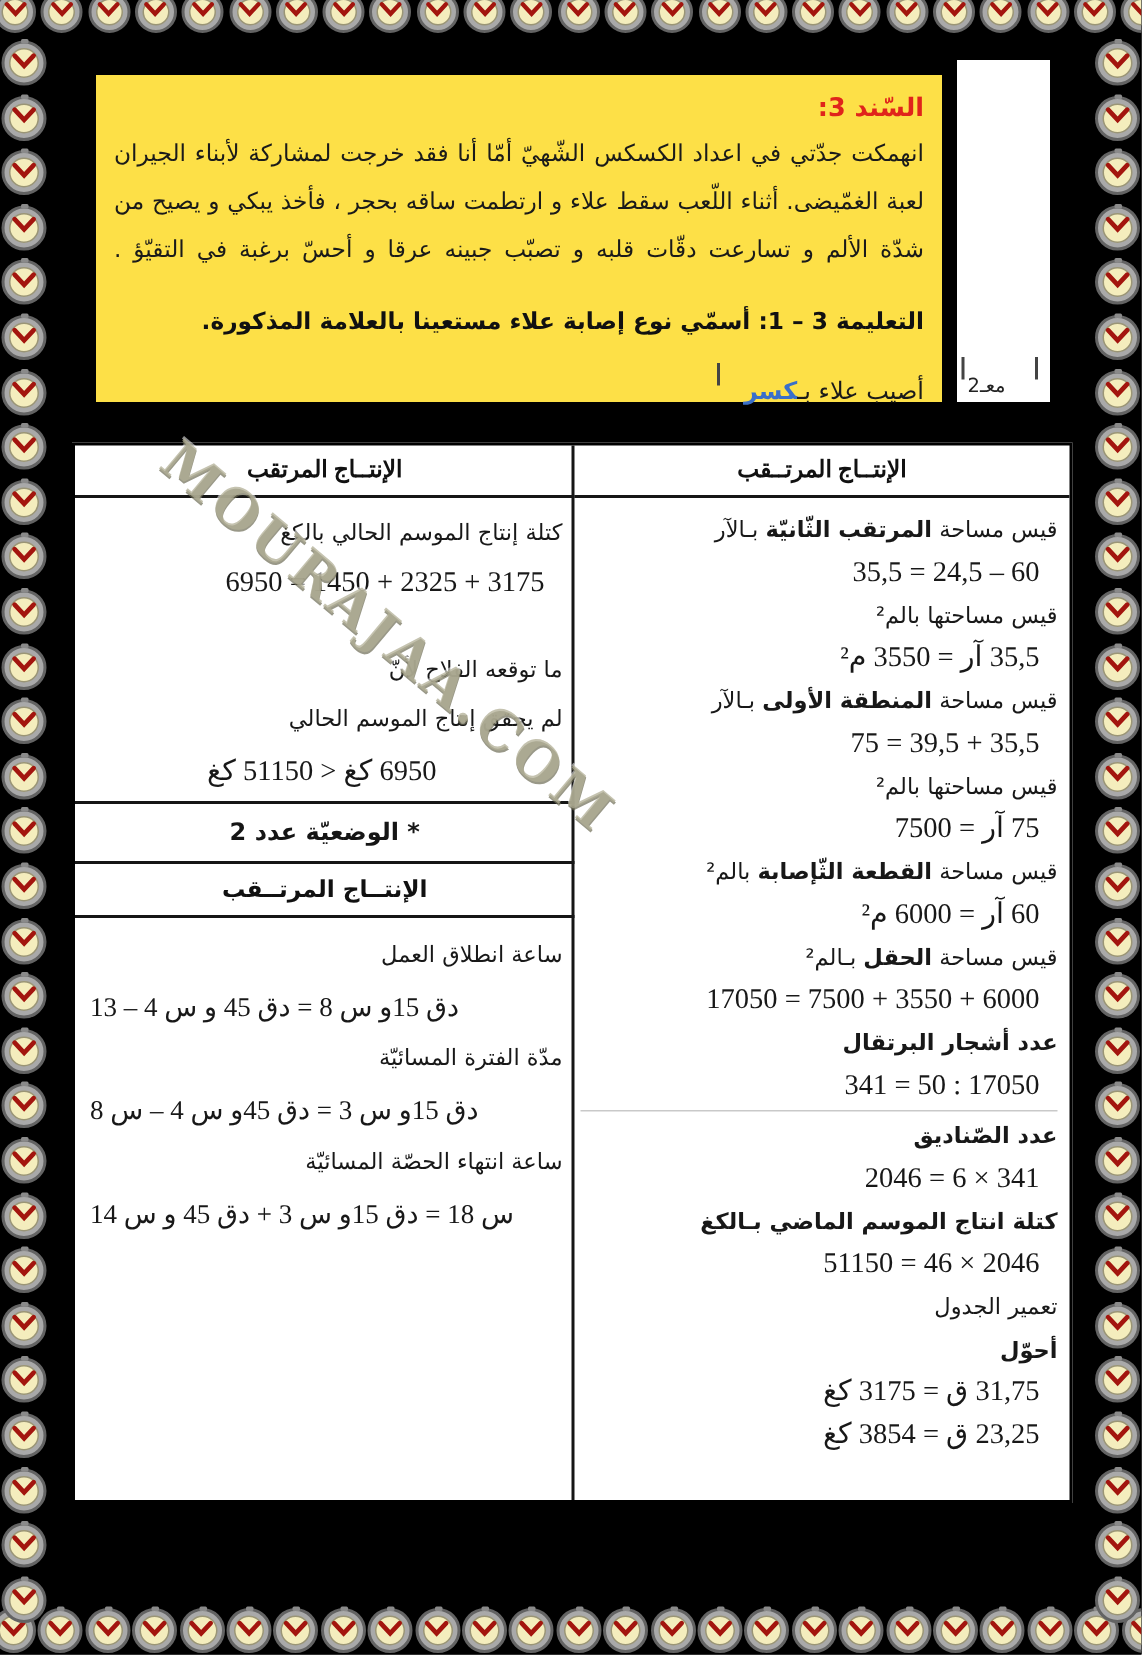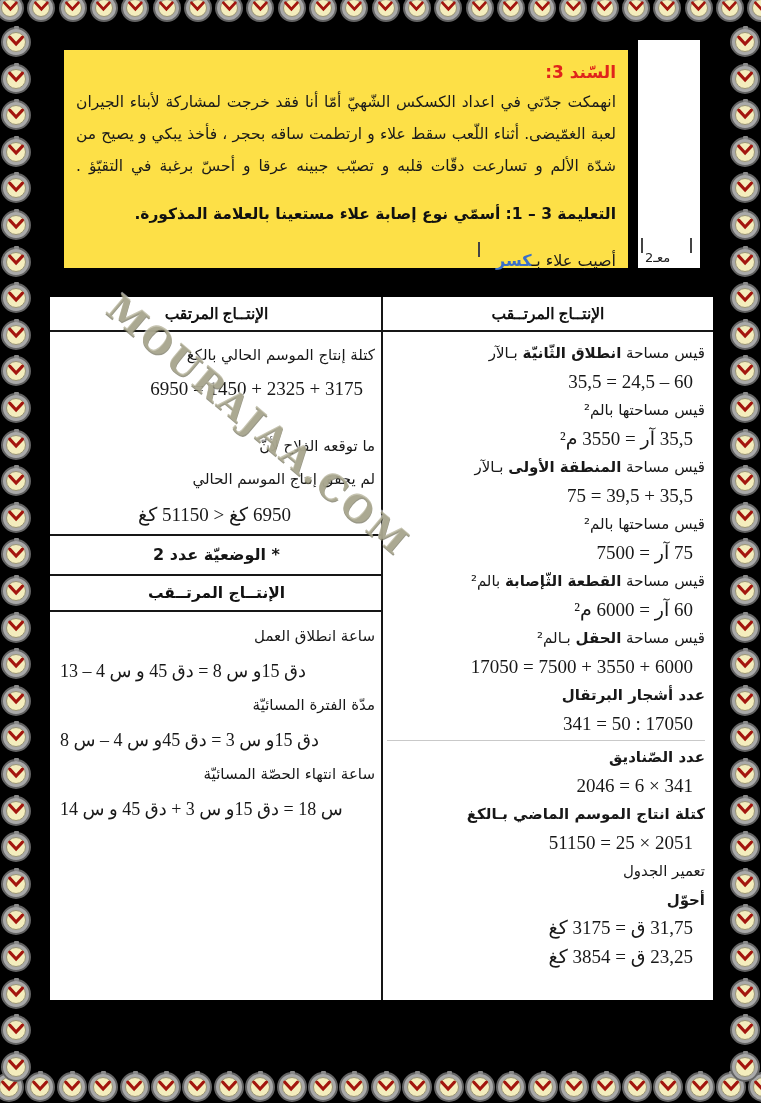--- a/index.html
+++ b/index.html
@@ -737,39 +737,39 @@
     <div class="tally" style="left:3px;top:198px;"></div>
     <div class="tally" style="right:8px;top:198px;"></div>
     <div class="crit-label">معـ2</div>
   </div>
 
   <div class="main-box">
 
     <div class="col-right">
       <div class="col-header">الإنتــاج المرتــقب</div>
       <div class="lines-wrap">
-          <div class="line label"><span>قيس مساحة </span><span class="b">انطلاق الثّانيّة</span><span> بـالآر</span></div>
+          <div class="line label"><span>قيس مساحة </span><span class="b">المرتقب الثّانيّة</span><span> بـالآر</span></div>
           <div class="line eq"><span>60 – 24,5 = 35,5</span></div>
           <div class="line label"><span>قيس مساحتها بالم²</span></div>
           <div class="line eq"><span>35,5 آر = 3550 م²</span></div>
           <div class="line label"><span>قيس مساحة </span><span class="b">المنطقة الأولى</span><span> بـالآر</span></div>
           <div class="line eq"><span>35,5 + 39,5 = 75</span></div>
           <div class="line label"><span>قيس مساحتها بالم²</span></div>
           <div class="line eq"><span>75 آر = 7500</span></div>
           <div class="line label"><span>قيس مساحة </span><span class="b">القطعة الثّإصابة</span><span> بالم²</span></div>
           <div class="line eq"><span>60 آر = 6000 م²</span></div>
           <div class="line label"><span>قيس مساحة </span><span class="b">الحقل</span><span> بـالم²</span></div>
           <div class="line eq"><span>6000 + 3550 + 7500 = 17050</span></div>
           <div class="line label-b"><span>عدد أشجار البرتقال</span></div>
           <div class="line eq"><span>17050 : 50 = 341</span></div>
           <div class="hr-faint"></div>
           <div class="line label-b"><span>عدد الصّناديق</span></div>
           <div class="line eq"><span>341 × 6 = 2046</span></div>
           <div class="line label-b"><span>كتلة انتاج الموسم الماضي بـالكغ</span></div>
-          <div class="line eq"><span>2051 × 25 = 51150</span></div>
+          <div class="line eq"><span>2046 × 46 = 51150</span></div>
           <div class="line label"><span>تعمير الجدول</span></div>
           <div class="line label-b"><span>أحوّل</span></div>
           <div class="line eq"><span>31,75 ق = 3175 كغ</span></div>
           <div class="line eq"><span>23,25 ق = 3854 كغ</span></div>
         </div>
     </div>
 
     <div class="col-left">
       <div class="col-header">الإنتــاج المرتقب</div>
       <div class="lines-wrap sec1">

